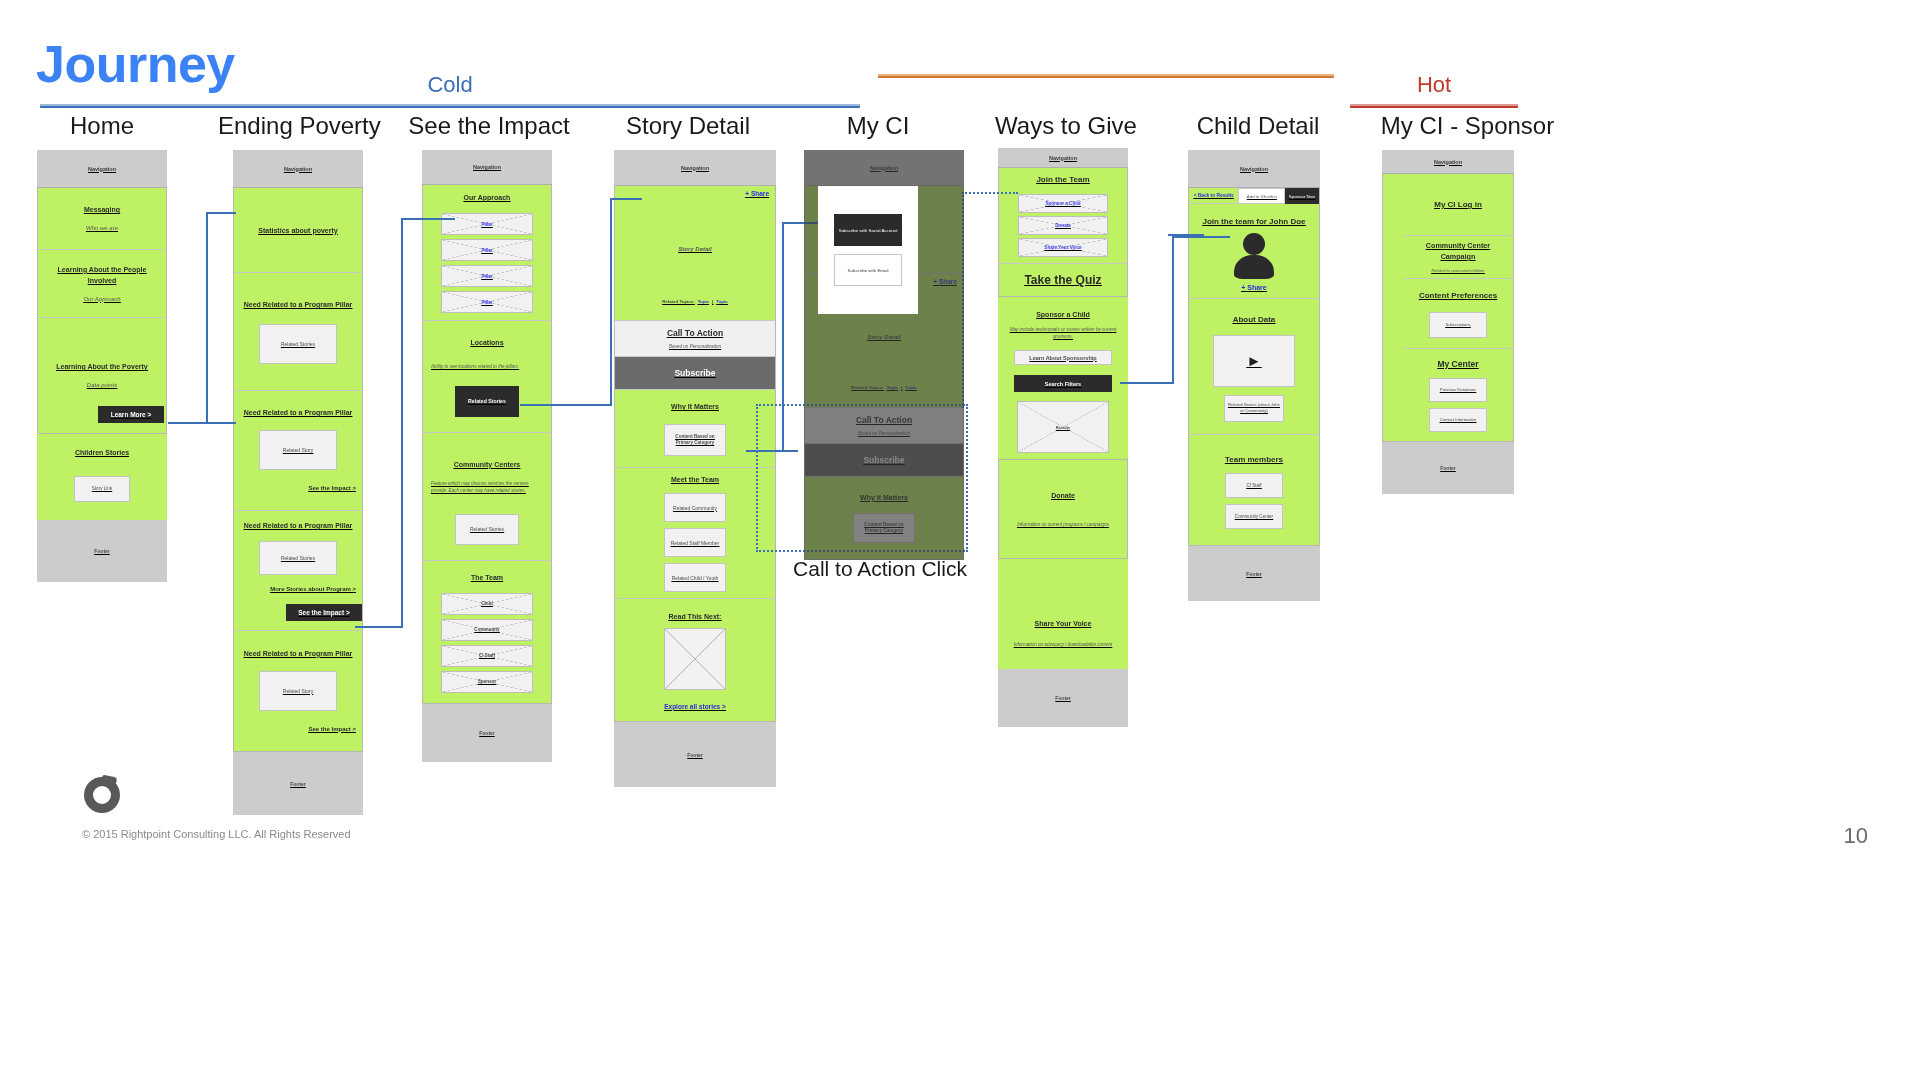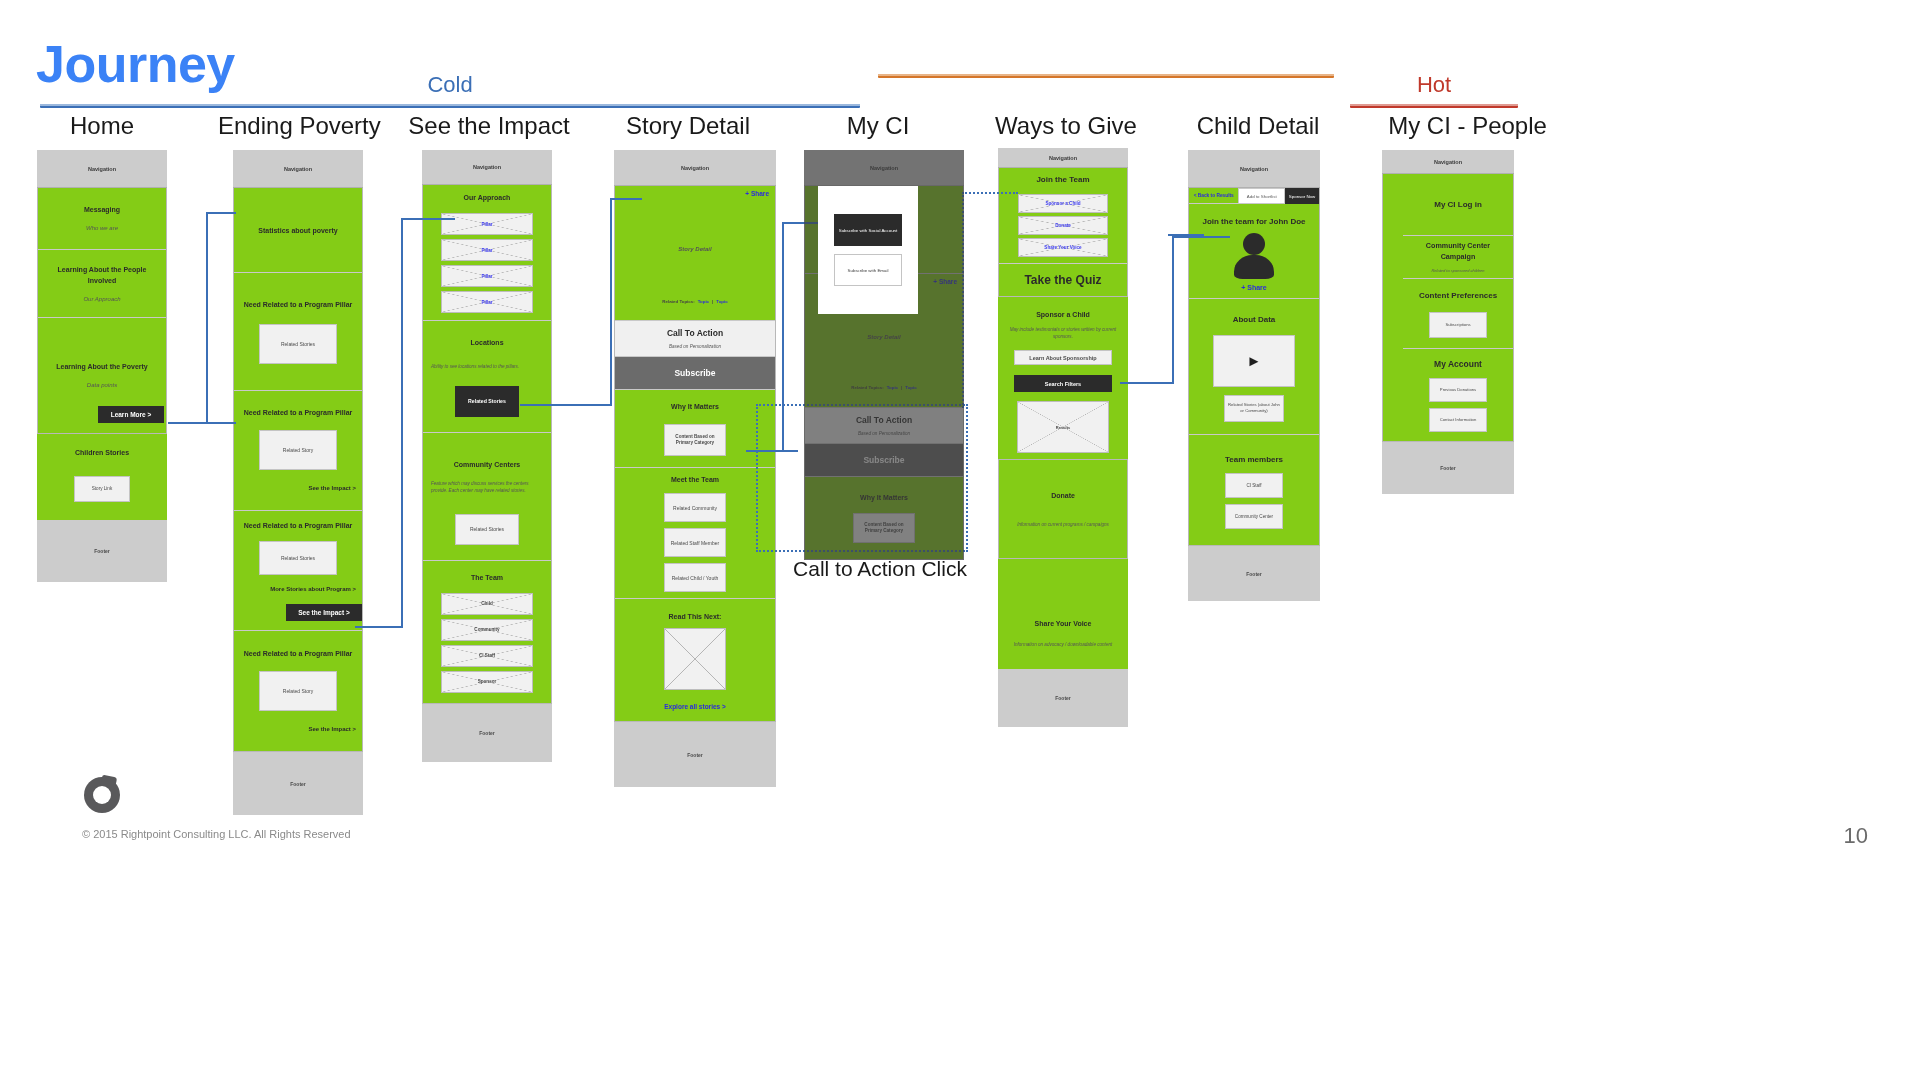--- a/index.html
+++ b/index.html
@@ -30,22 +30,23 @@
 
   
   .col { position: absolute; }
   .col-title {
     text-align: center; font-size: 24px; color: #1a1a1a;
     line-height: 28px; white-space: nowrap;
   }
 
   .wf {
     position: relative;
-    background: #84cc16;
+    background: #bef264;
     border: 1px solid #b8b8b8;
+    text-decoration: underline;
   }
   .wf.noborder { border: none; }
 
   
   .nav-bar {
     background: #cccccc; border-bottom: 1px solid #b0b0b0;
     display: flex; align-items: center; justify-content: center;
   }
   .nav-bar span { font-size: 5.5px; font-weight: bold; color: #3a3a3a; }
 
@@ -545,42 +546,42 @@
             </div>
         </div>
       </div>
       <div class="footer-bar" style="height:55px;">
         <span>Footer</span>
       </div>
     </div>
   </div>
 
   <div class="col" style="left:1360px; top:112px; width:215px;">
-    <div class="col-title">My CI - People</div>
+    <div class="col-title">My CI - Sponsor</div>
 
     <div class="wf noborder" style="margin-top:10px; width:132px; margin-left:22px;">
       <div class="nav-bar" style="height:24px;">
         <span>Navigation</span>
       </div>
       <div class="wf" style="border-top:none;padding-left:20px;">
         <div class="sect" style="height:62px;">
           <div class="h-bold" style="font-size:8px;">My CI Log in</div>
         </div>
         <div class="sect" style="height:43px;">
           <div class="h-bold" style="font-size:7.2px;">Community Center Campaign</div>
           <div class="h-italic tiny" style="margin-top:5px; font-size:4px;">Related to sponsored children</div>
         </div>
         <div class="sect" style="height:70px;">
           <div class="h-bold" style="font-size:8px;">Content Preferences</div>
           <div class="btn-light" style="width:58px; height:26px; margin-top:11px; font-size:4.2px;">
               <span>Subscriptions</span>
             </div>
         </div>
         <div class="sect nb" style="height:92px;">
-          <div class="h-bold" style="font-size:8.5px;">My Account</div>
+          <div class="h-bold" style="font-size:8.5px;">My Center</div>
           <div class="btn-light" style="width:58px; height:24px; margin-top:8px; font-size:4.2px;">
               <span>Previous Donations</span>
             </div>
           <div class="btn-light" style="width:58px; height:24px; margin-top:6px; font-size:4.2px;">
               <span>Contact Information</span>
             </div>
         </div>
       </div>
       <div class="footer-bar" style="height:52px;">
         <span>Footer</span>

